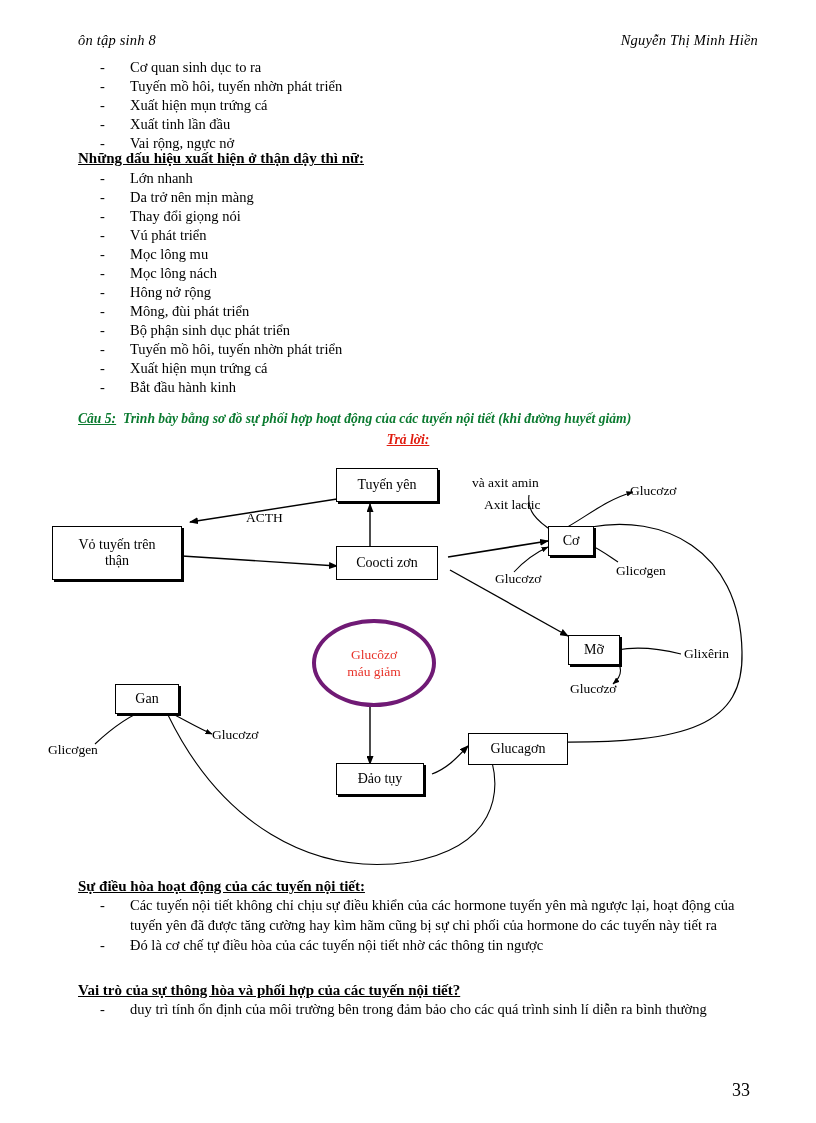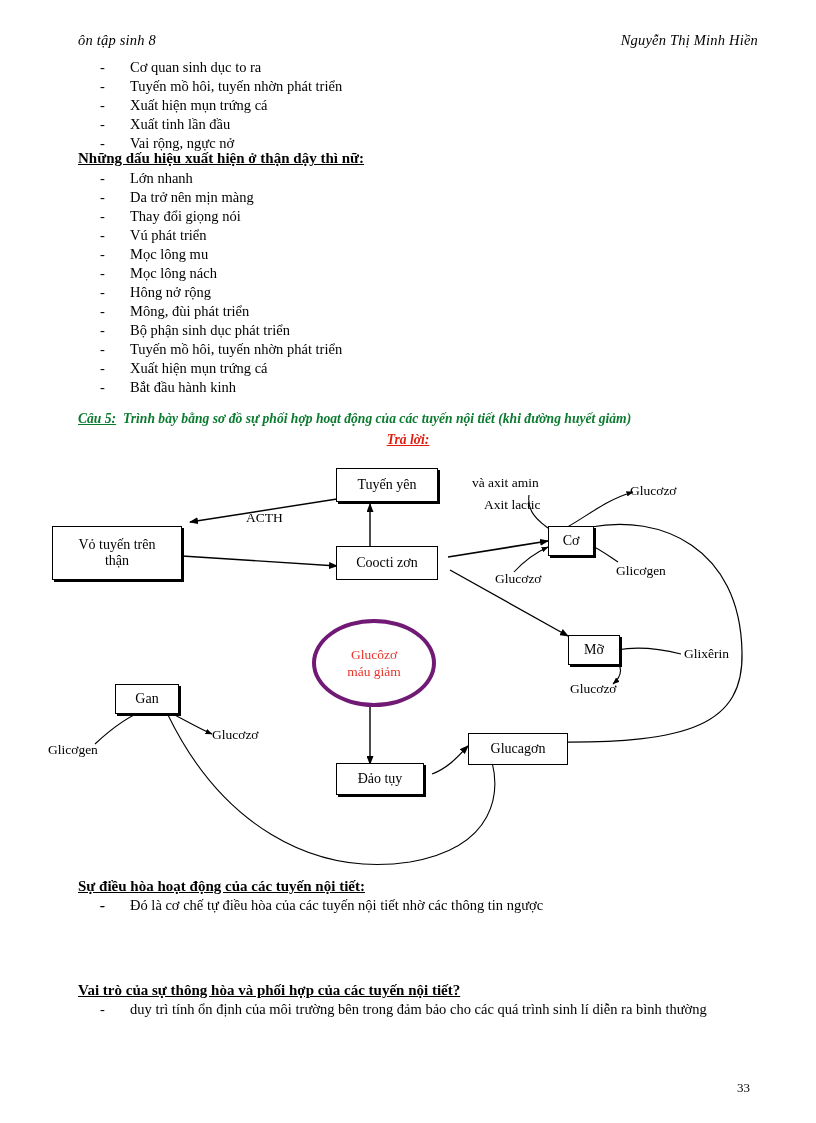--- a/index.html
+++ b/index.html
@@ -148,21 +148,21 @@
     padding-left: 52px;
     line-height: 19.5px;
     margin-top: 1px;
   }
   .bullet-para .dash { position: absolute; left: 22px; top: 0; }
 
   .pagenum {
     position: absolute;
     right: 66px;
     top: 1080px;
-    font-size: 13px;
+    font-size: 18px;
     text-align: right;
   }
 </style>
 </head>
 <body>
 
 <div class="page">
 
   <div class="hdr hdr-left">ôn tập sinh 8</div>
   <div class="hdr hdr-right">Nguyễn Thị Minh Hiền</div>
@@ -294,20 +294,21 @@
     <div class="elabel" style="left:644px; top:194px;">Glixêrin</div>
     <div class="elabel" style="left:530px; top:229px;">Glucơzơ</div>
     <div class="elabel" style="left:8px;   top:290px;">Glicơgen</div>
     <div class="elabel" style="left:172px; top:275px;">Glucơzơ</div>
   </div>
 
   <div class="bsec" style="top:878px;">
     <div class="bsec-title">Sự điều hòa hoạt động của các tuyến nội tiết:</div>
     <div class="bullet-para">
       <span class="dash">-</span>
+      <span>Các tuyến nội tiết không chỉ chịu sự điều khiển của các hormone tuyến yên mà ngược lại, hoạt động của tuyến yên đã được tăng cường hay kìm hãm cũng bị sự chi phối của hormone do các tuyến này tiết ra</span>
     </div>
     <div class="bullet-para">
       <span class="dash">-</span>
       <span>Đó là cơ chế tự điều hòa của các tuyến nội tiết nhờ các thông tin ngược</span>
     </div>
   </div>
 
   <div class="bsec" style="top:982px;">
     <div class="bsec-title">Vai trò của sự thông hòa và phối hợp  của các tuyến nội tiết?</div>
     <div class="bullet-para">

